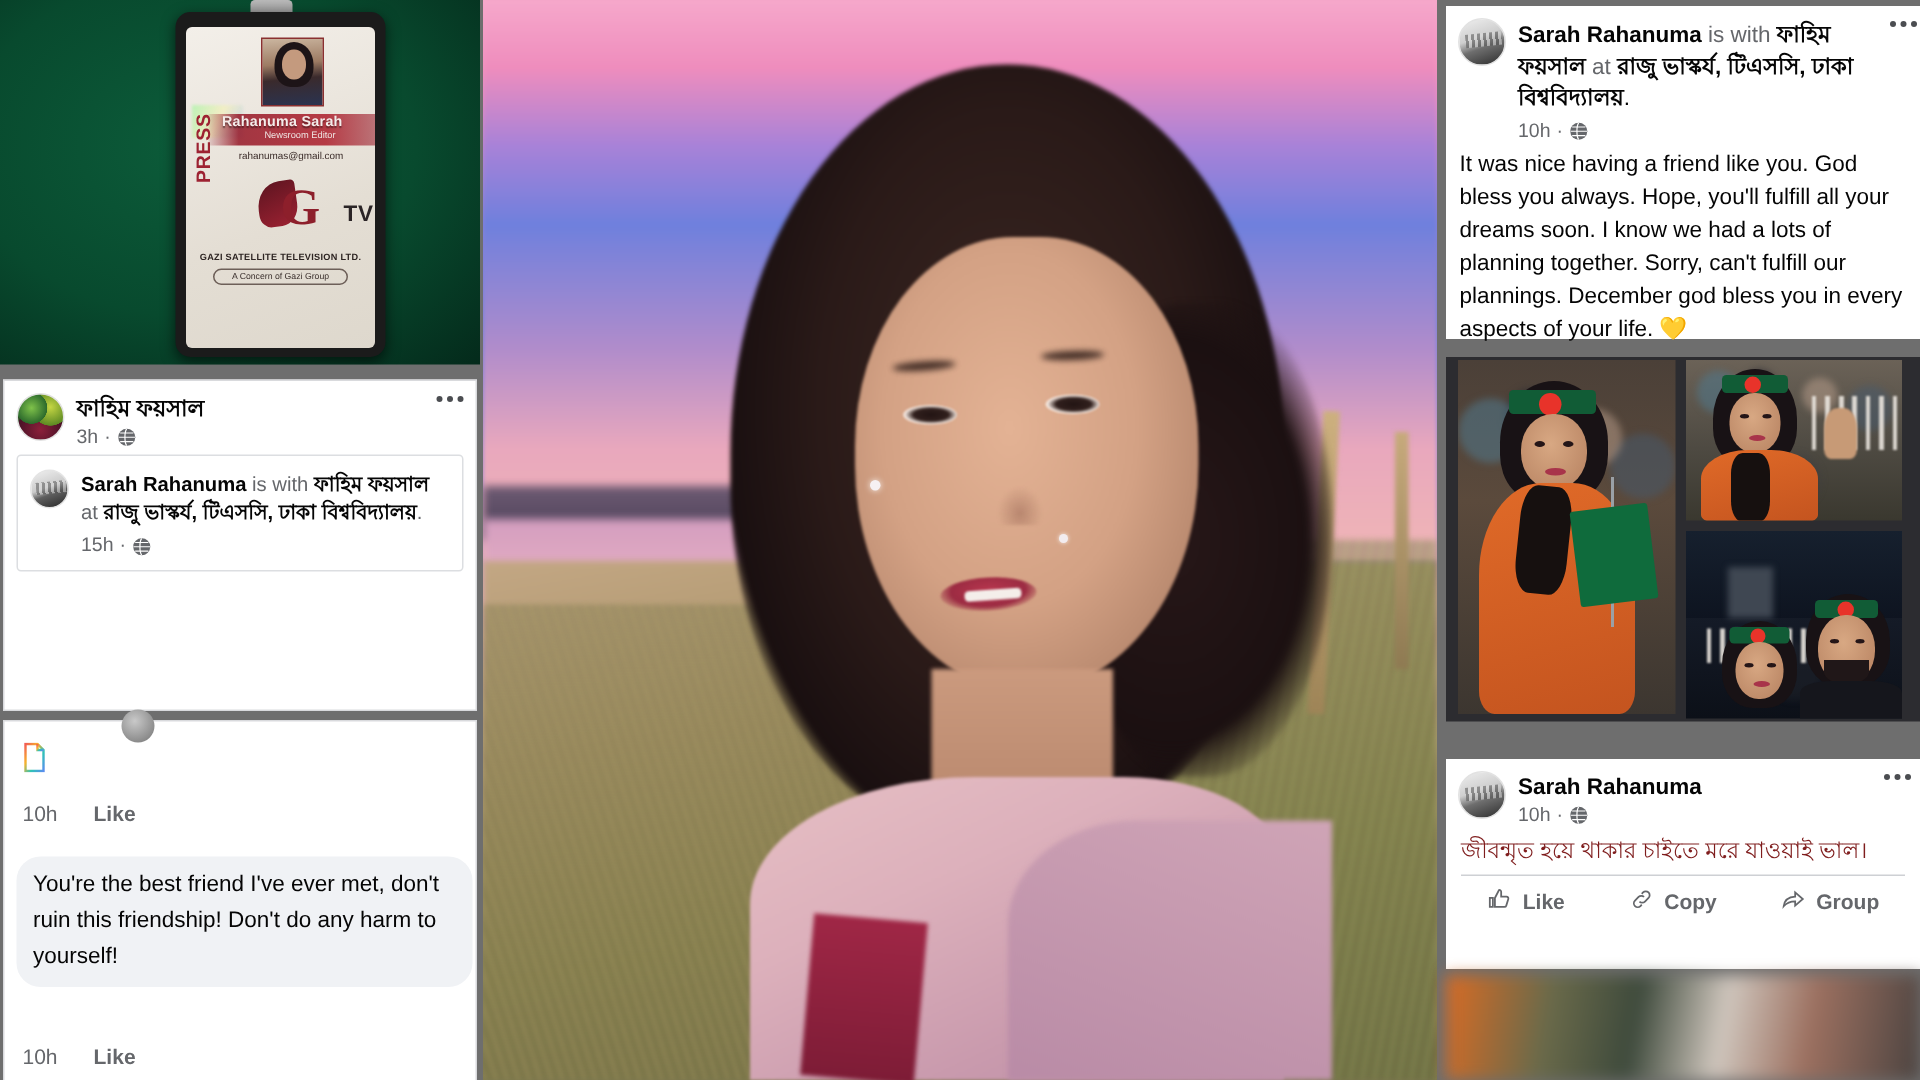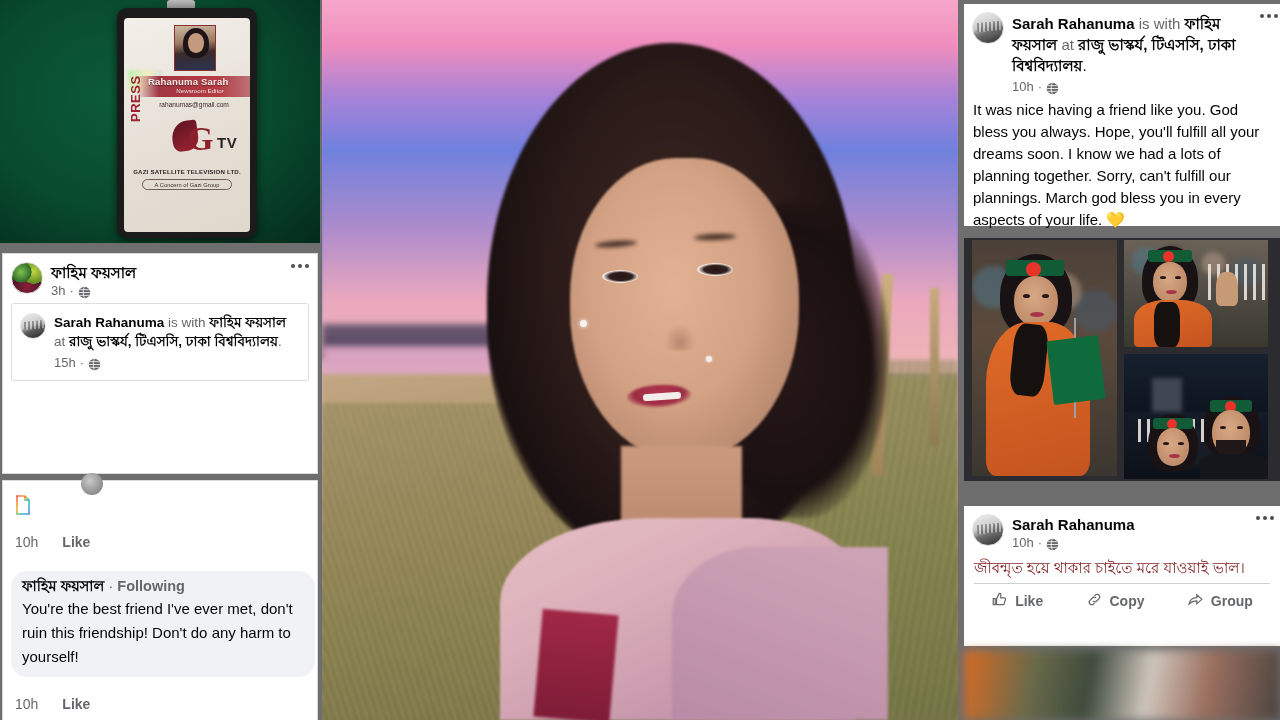--- a/index.html
+++ b/index.html
@@ -110,21 +110,21 @@
     font-size: 34px; font-weight: bold; color: #8d1f2b;
     font-family: "Liberation Serif", serif; line-height: 34px;
   }
   .id-gtv-swoosh {
     position: absolute; left: 3px; top: 1px; width: 26px; height: 30px;
     background: linear-gradient(160deg,#5d1420,#9d2232);
     border-radius: 60% 10% 45% 30%;
     transform: rotate(-8deg);
   }
   .id-gtv-tv {
-    position: absolute; left: 48px; top: 14px;
+    position: absolute; left: 60px; top: 14px;
     font-size: 15px; font-weight: bold; color: #2a2426; letter-spacing: .5px;
   }
   .id-company {
     position: absolute; left: 0; top: 150px; width: 126px;
     text-align: center; font-size: 6.1px; color: #2d2422; font-weight: bold;
     letter-spacing: .2px;
   }
   .id-concern {
     position: absolute; left: 18px; top: 161px; width: 90px;
     text-align: center; font-size: 5.8px; color: #3a2f2c;
@@ -558,25 +558,20 @@
           <path d="M10 1v4h4" fill="none" stroke="url(#rg)" stroke-width="1.6"></path>
         </svg>
       </span>
 
       <div class="cmt-actions" style="top: 53px;">
         <span>10h</span>
         <span class="lk">Like</span>
       </div>
 
       <div class="cmt-bubble" style="top: 90px;">
-        <div class="cmt-name-row">
-          <span class="nm">ফাহিম ফয়সাল</span>
-          <span class="sep">·</span>
-          <span class="fol">Following</span>
-        </div>
         <div class="cmt-text">You're the best friend I've ever met, don't ruin this friendship! Don't do any harm to yourself!</div>
       </div>
 
       <div class="cmt-actions" style="top: 215px;">
         <span>10h</span>
         <span class="lk">Like</span>
       </div>
     </div>
   </div>
 
@@ -626,21 +621,21 @@
                 </svg>
             </span>
           </div>
         </div>
         <div class="kebab" style="right:2px;">
             <i></i>
             <i></i>
             <i></i>
           </div>
       </div>
-      <div class="r-post-text">It was nice having a friend like you. God bless you always. Hope, you'll fulfill all your dreams soon. I know we had a lots of planning together. Sorry, can't fulfill our plannings. March god bless you in every aspects of your life. 💛</div>
+      <div class="r-post-text">It was nice having a friend like you. God bless you always. Hope, you'll fulfill all your dreams soon. I know we had a lots of planning together. Sorry, can't fulfill our plannings. December god bless you in every aspects of your life. 💛</div>
       <div style="padding:0 9px;font-size:17px;line-height:18px;">💛</div>
     </div>
 
     <div class="r-collage">
 
       <div class="col-big">
         <div class="crowd-blur"></div>
         <div class="fig-hair" style="left:28px;top:14px;width:72px;height:82px;"></div>
         <div class="fig-band" style="left:34px;top:20px;width:58px;height:16px;border-radius:3px;"></div>
         <div class="fig-dot" style="left:54px;top:22px;width:15px;height:15px;"></div>

